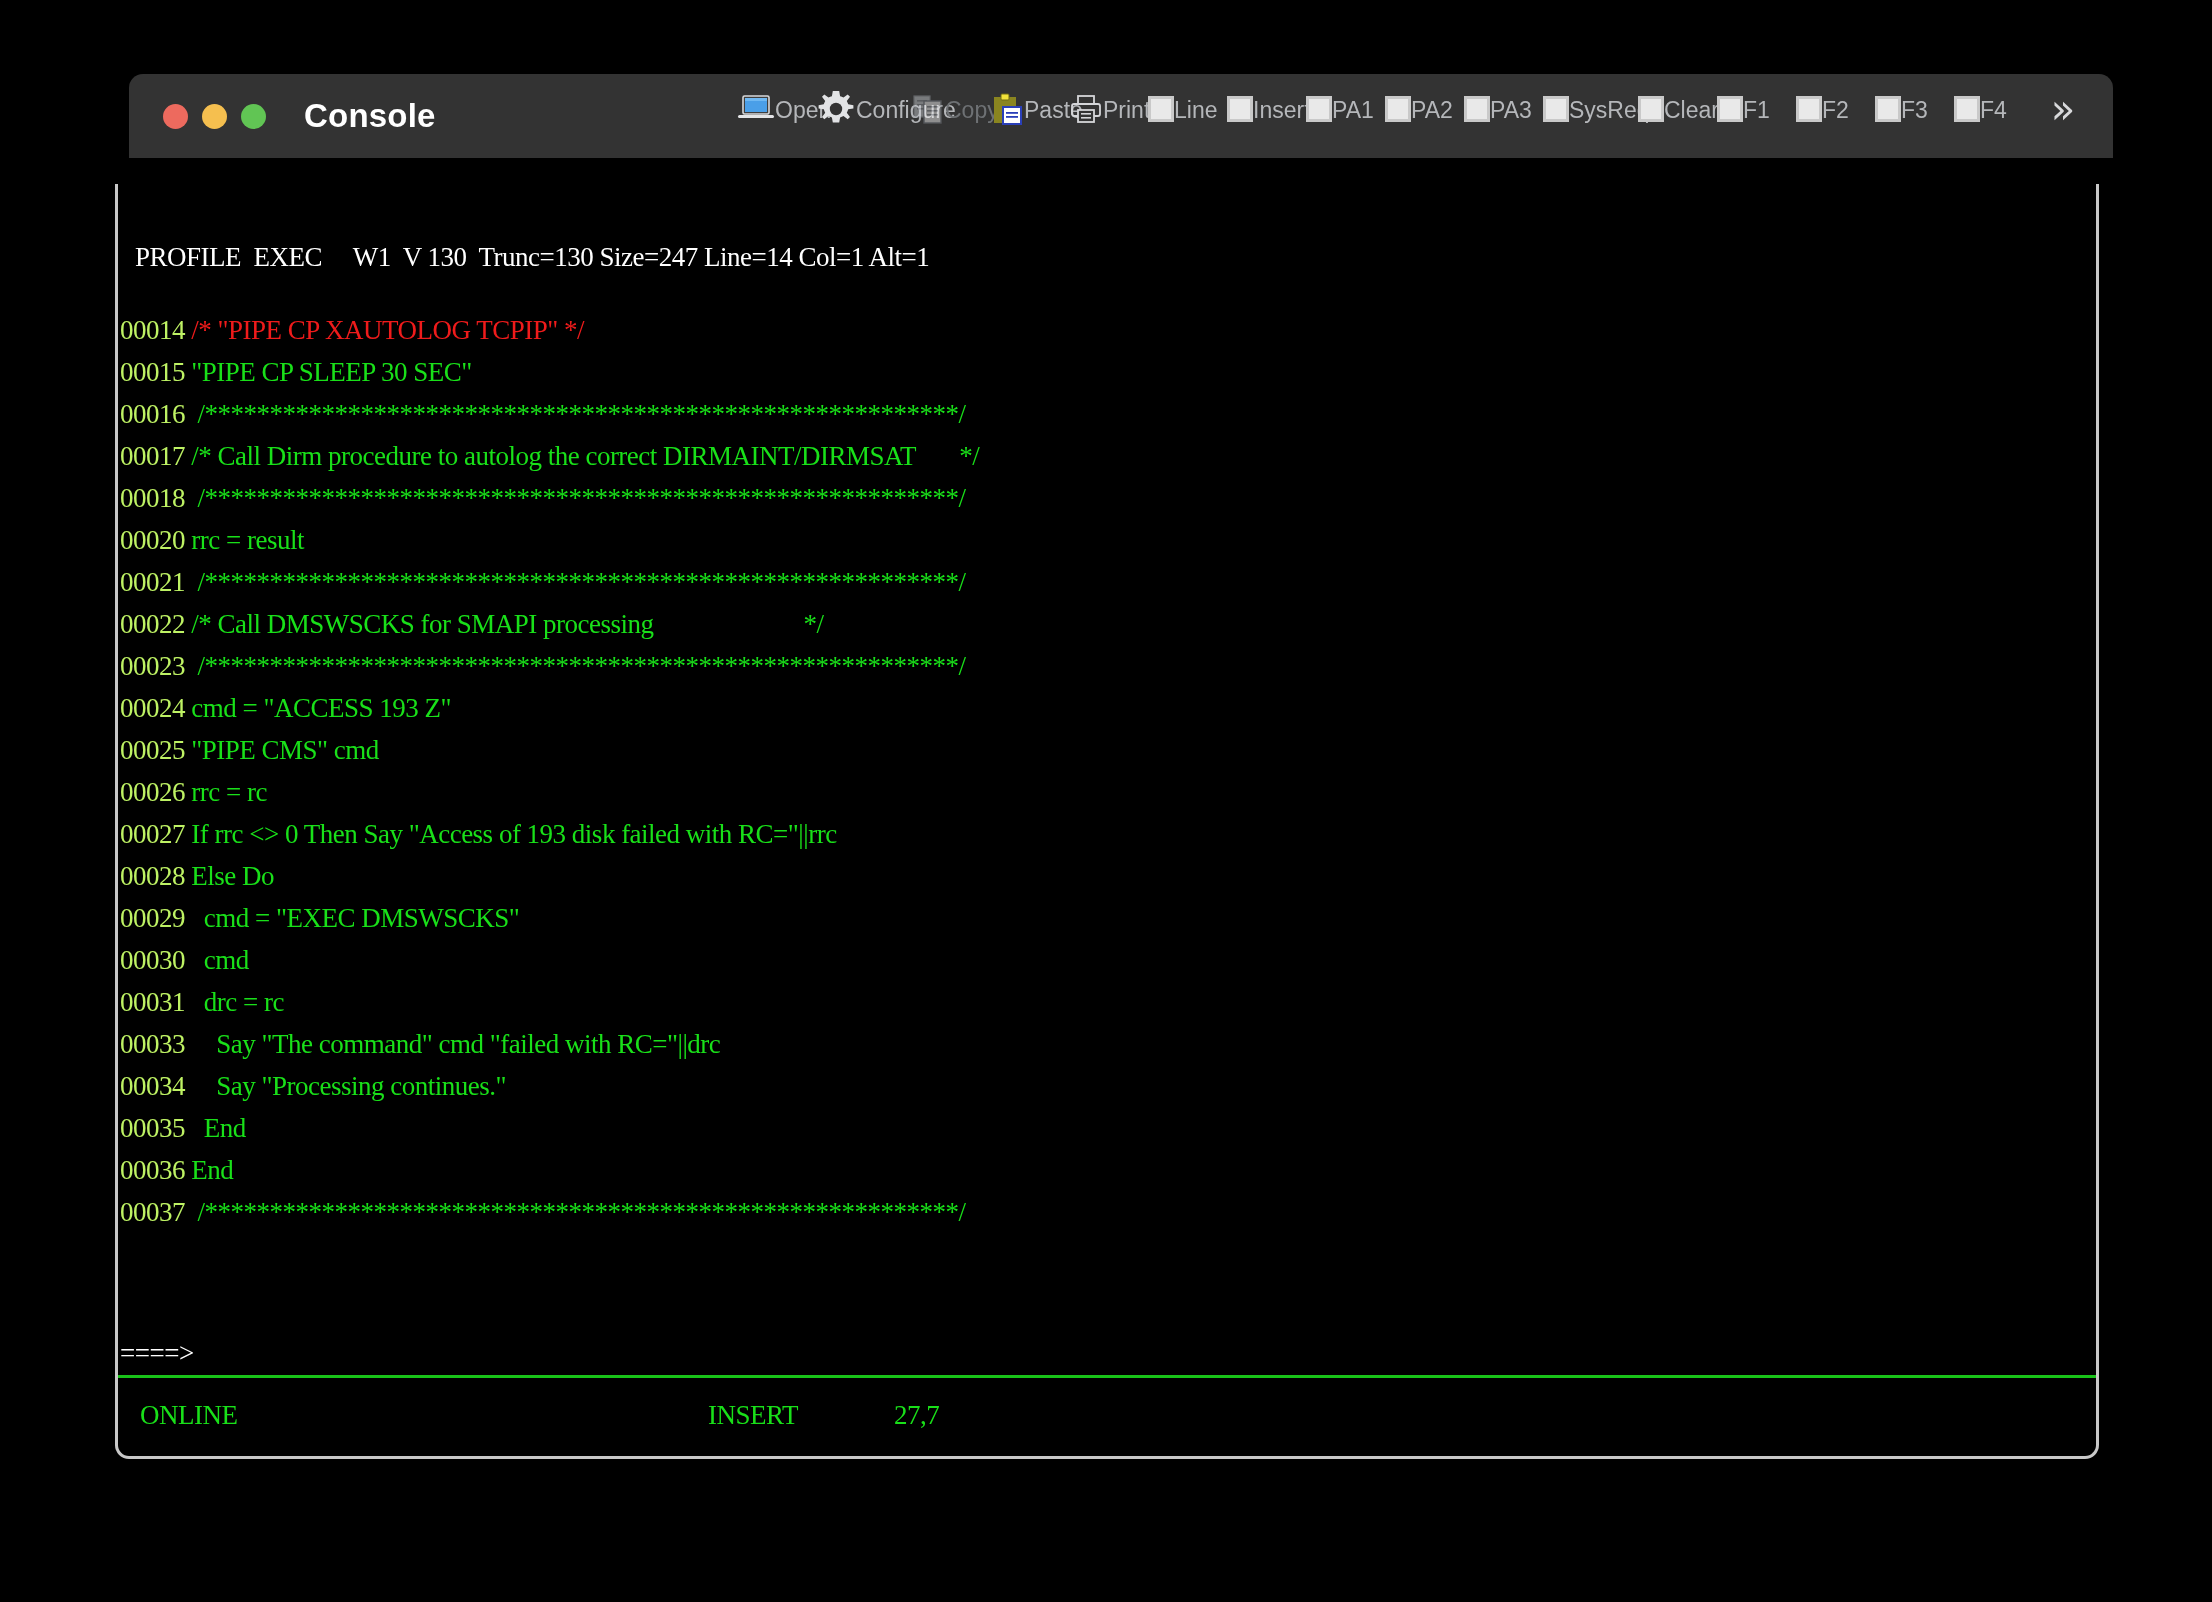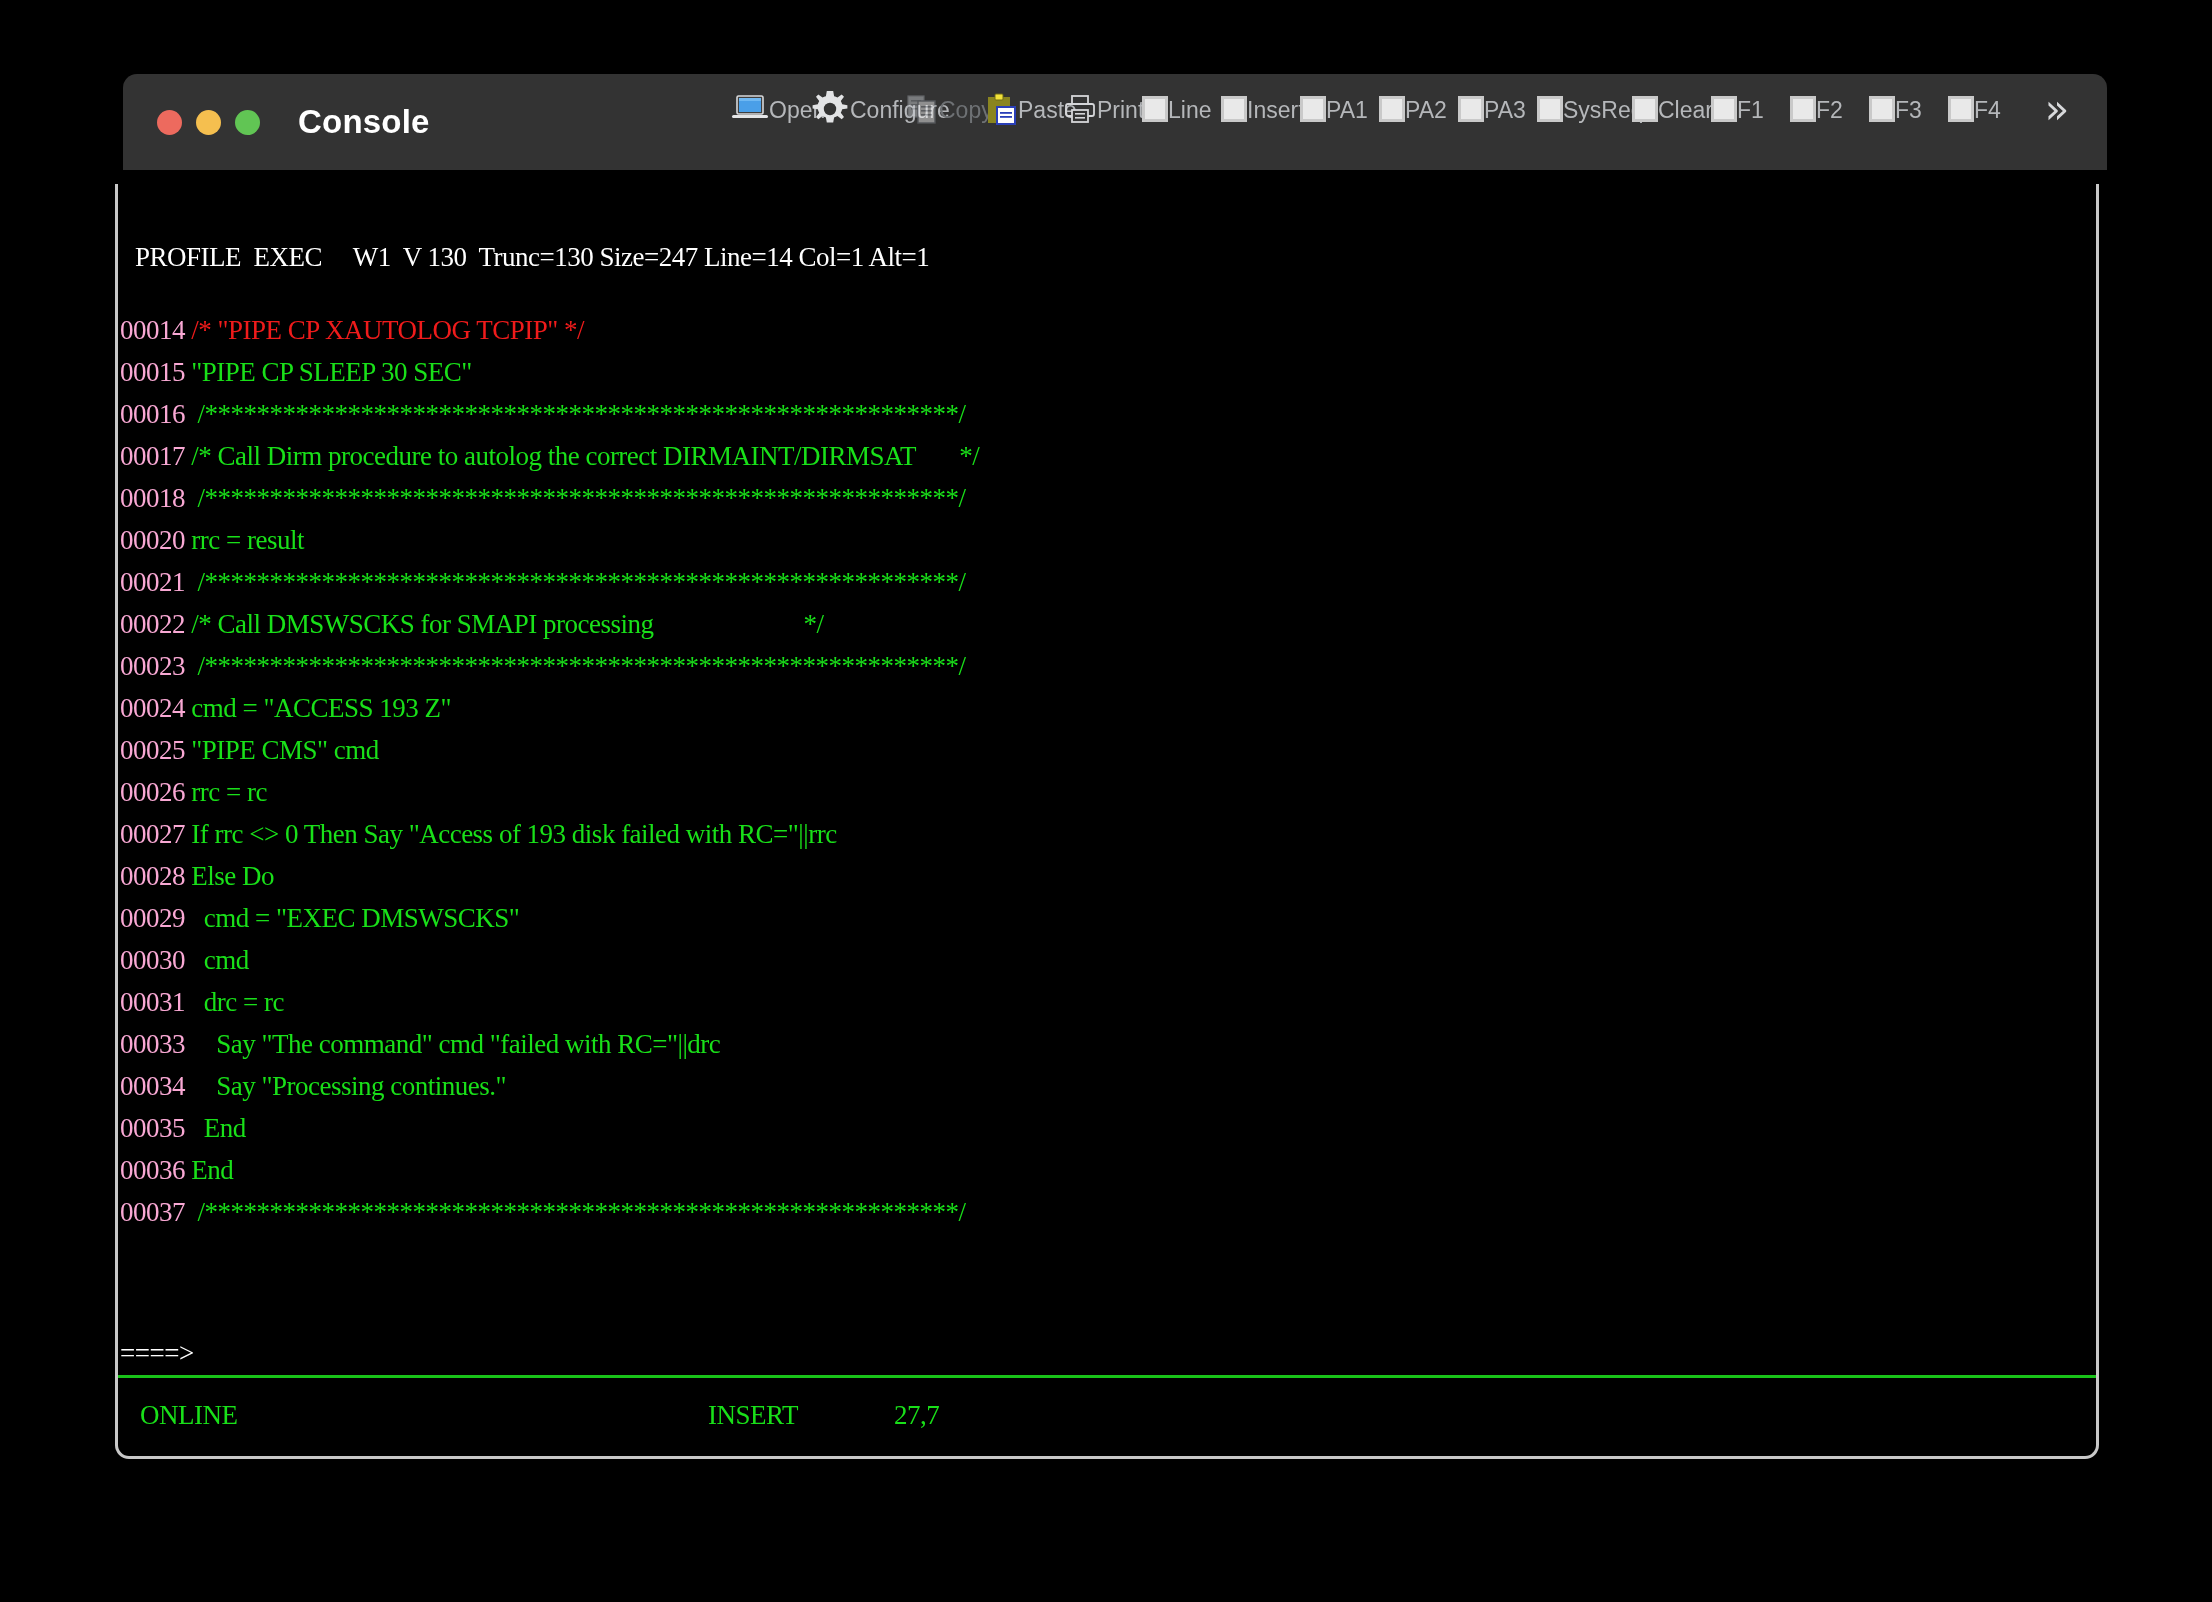--- a/index.html
+++ b/index.html
@@ -22,24 +22,24 @@
     width: 1984px;
     height: 1385px;
     background: #000000;
     border-radius: 14px;
     box-sizing: border-box;
   }
 
   
   #titlebar {
     position: absolute;
-    left: 8px;
+    left: 14px;
     top: 0;
     width: 100%;
-    height: 96px;
+    height: 84px;
     background: #333333;
     border-top-left-radius: 14px;
     border-top-right-radius: 14px;
     box-sizing: border-box;
     display: flex;
     align-items: stretch;
   }
 
   #traffic-lights {
     display: flex;
@@ -154,21 +154,21 @@
     top: 52px;
     color: #ffffff;
   }
 
   #code-area {
     position: absolute;
     left: 2px;
     top: 125px;
   }
   .code-line { white-space: pre; }
-  .ln    { color: #f9a8d4; text-align: center; }
+  .ln    { color: #bef264; text-align: center; }
 
   #cmd-line {
     position: absolute;
     left: 2px;
     top: 1148px;
     color: #ffffff;
   }
 
   #sep-rule {
     position: absolute;

